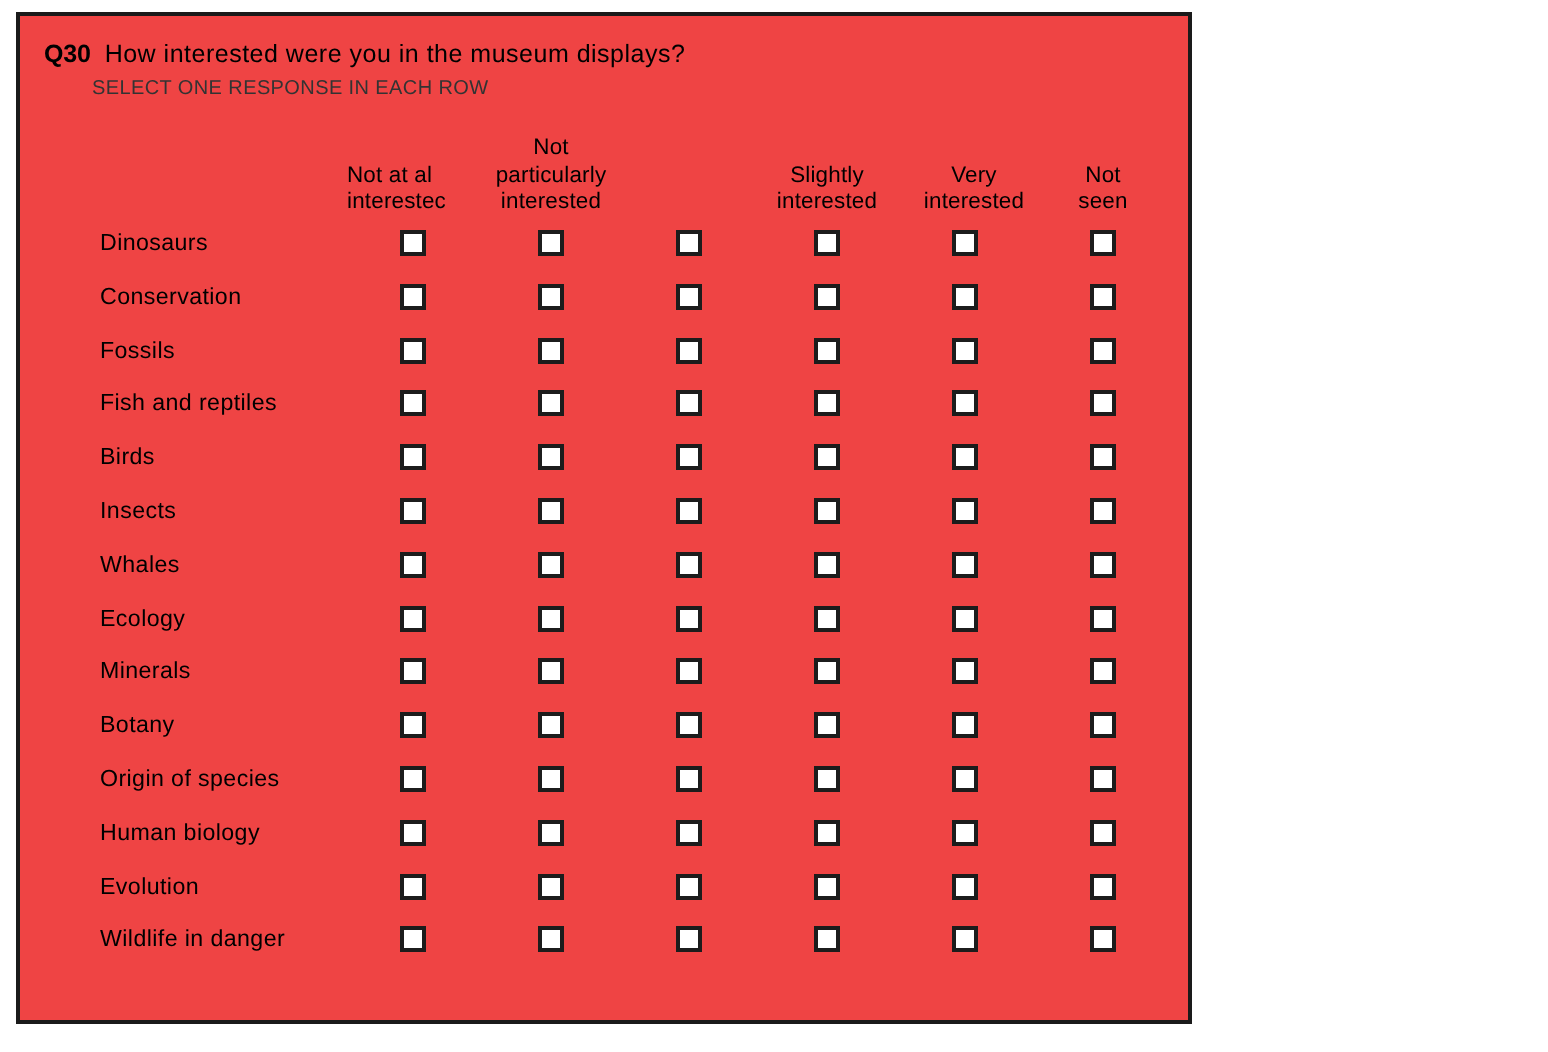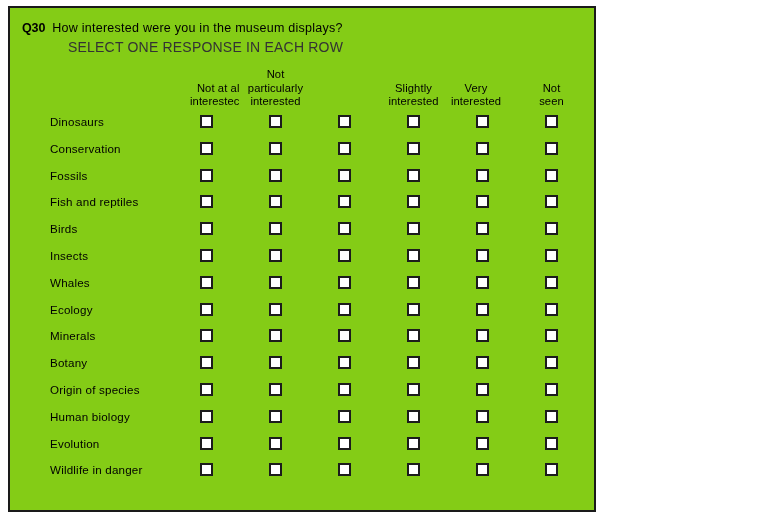--- a/index.html
+++ b/index.html
@@ -15,21 +15,21 @@
     -webkit-font-smoothing: none;
   }
 
   #survey-frame {
     position: absolute;
     left: 8px;
     top: 6px;
     width: 588px;
     height: 506px;
     border: 2px solid #1a1a1a;
-    background: #84cc16;
+    background: #ef4444;
     box-sizing: border-box;
   }
 
   
   .question-line {
     position: absolute;
     left: 12px;
     top: 10px;
     white-space: nowrap;
   }
@@ -43,25 +43,24 @@
     font-size: 12.5px;
     font-weight: normal;
     color: #000000;
     margin-left: 7px;
     letter-spacing: 0.25px;
   }
   .instruction {
     position: absolute;
     left: 36px;
     top: 31px;
-    font-size: 14px;
+    font-size: 10px;
     color: #333333;
     letter-spacing: 0.2px;
     white-space: nowrap;
-    margin-left: 22px;
   }
 
   
   #column-headers {
     position: absolute;
     left: 0;
     top: 52px;
     width: 100%;
     height: 48px;
   }
@@ -76,21 +75,21 @@
     bottom: 0;
   }
   .col-head .hl {
     display: block;
     overflow: hidden;
     white-space: nowrap;
   }
   
   .col-head.clipped {
     width: 66px;
-    text-align: right;
+    text-align: left;
   }
   .col-head.clipped .hl {
     text-overflow: clip;
   }
 
   
   #rows-area {
     position: absolute;
     left: 0;
     top: 104px;
@@ -138,21 +137,21 @@
       </div>
       <div class="col-head" style="left: 228.5px;">
         <span class="hl">Not</span>
         <span class="hl">particularly</span>
         <span class="hl">interested</span>
       </div>
       <div class="col-head" style="left: 366.5px;">
         <span class="hl">Slightly</span>
         <span class="hl">interested</span>
       </div>
-      <div class="col-head" style="left: 429px;">
+      <div class="col-head" style="left: 440px;">
         <span class="hl">Very</span>
         <span class="hl">interested</span>
       </div>
       <div class="col-head" style="left: 504.5px;">
         <span class="hl">Not</span>
         <span class="hl">seen</span>
       </div>
     </div>
 
   <div id="rows-area">

